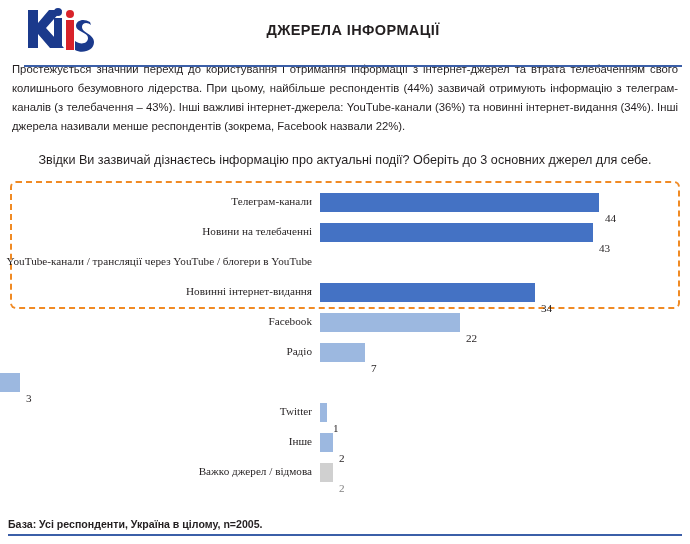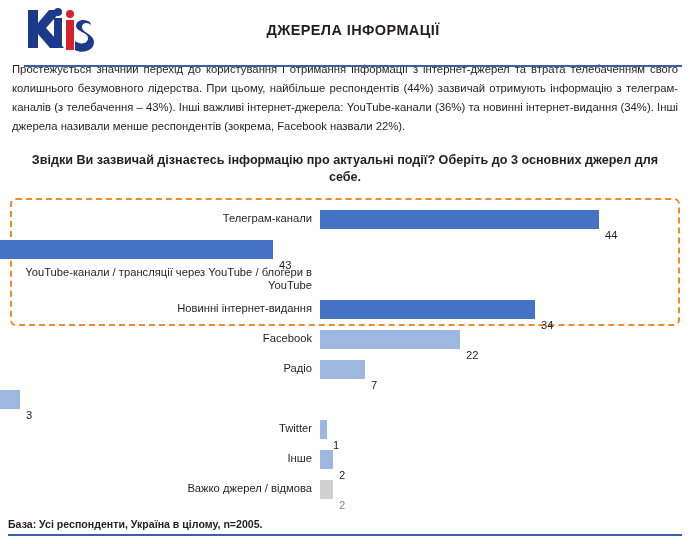--- a/index.html
+++ b/index.html
@@ -50,21 +50,21 @@
     margin: 10px 12px 0 12px;
     font-size: 11.3px;
     line-height: 19px;
     text-align: justify;
     color: #231f20;
   }
   .question {
     margin: 16px 28px 0 28px;
     text-align: center;
     font-size: 12.6px;
-    font-weight: bold;
+    font-weight: normal;
     line-height: 17px;
     color: #231f20;
   }
   .chart-area {
     position: relative;
     margin-top: 12px;
     height: 300px;
   }
   .highlight-box {
     position: absolute;
@@ -78,20 +78,21 @@
   }
   .rows {
     position: relative;
     padding-top: 6px;
   }
   .row {
     display: flex;
     align-items: center;
     height: 30px;
     margin-bottom: 0px;
+    font-family: Liberation Serif, serif;
   }
   .row-label {
     width: 320px;
     text-align: right;
     padding-right: 8px;
     font-size: 11.2px;
     line-height: 13.4px;
     color: #231f20;
     box-sizing: border-box;
   }
@@ -165,20 +166,21 @@
 
     <div class="row">
       <div class="row-label">Телеграм-канали</div>
       <div class="row-bar-wrap">
         <div class="bar" style="width:279px"></div>
         <div class="bar-value">44</div>
       </div>
     </div>
 
     <div class="row">
+      <div class="row-label">Новини на телебаченні</div>
       <div class="row-bar-wrap">
         <div class="bar" style="width:273px"></div>
         <div class="bar-value">43</div>
       </div>
     </div>
 
     <div class="row">
       <div class="row-label">YouTube-канали / трансляції через YouTube / блогери в YouTube</div>
     </div>
 

